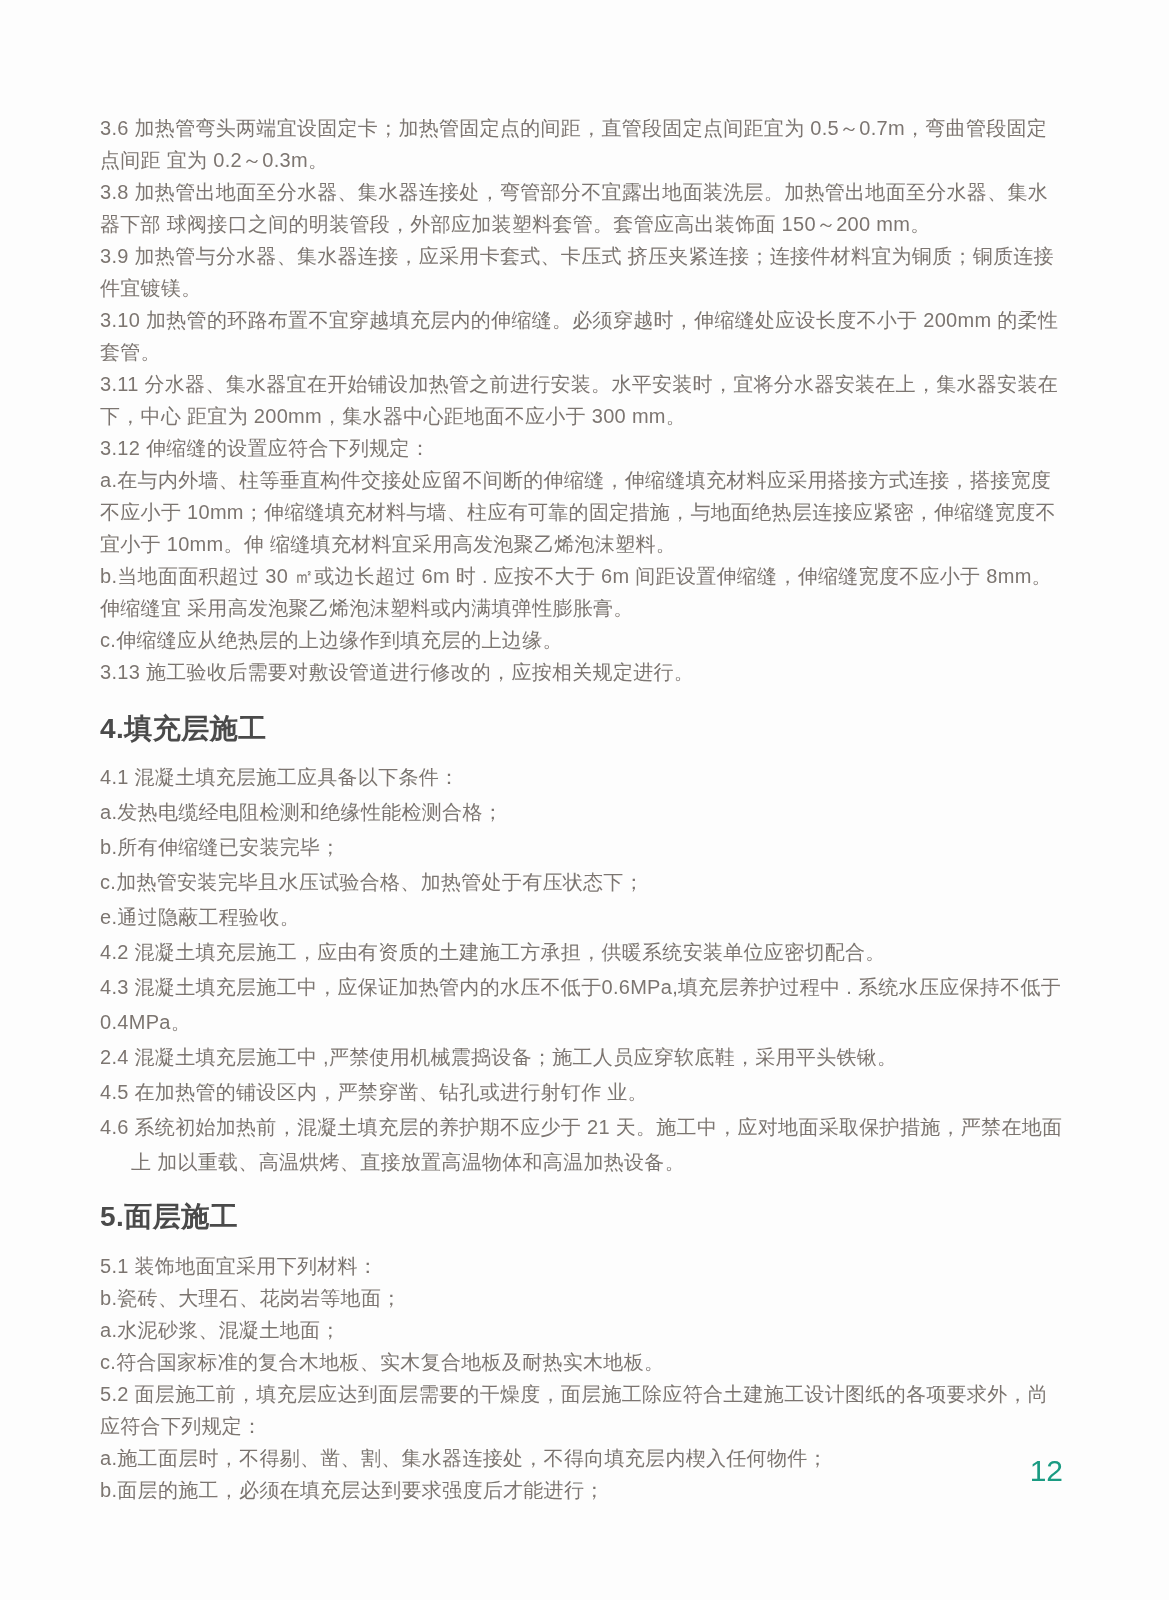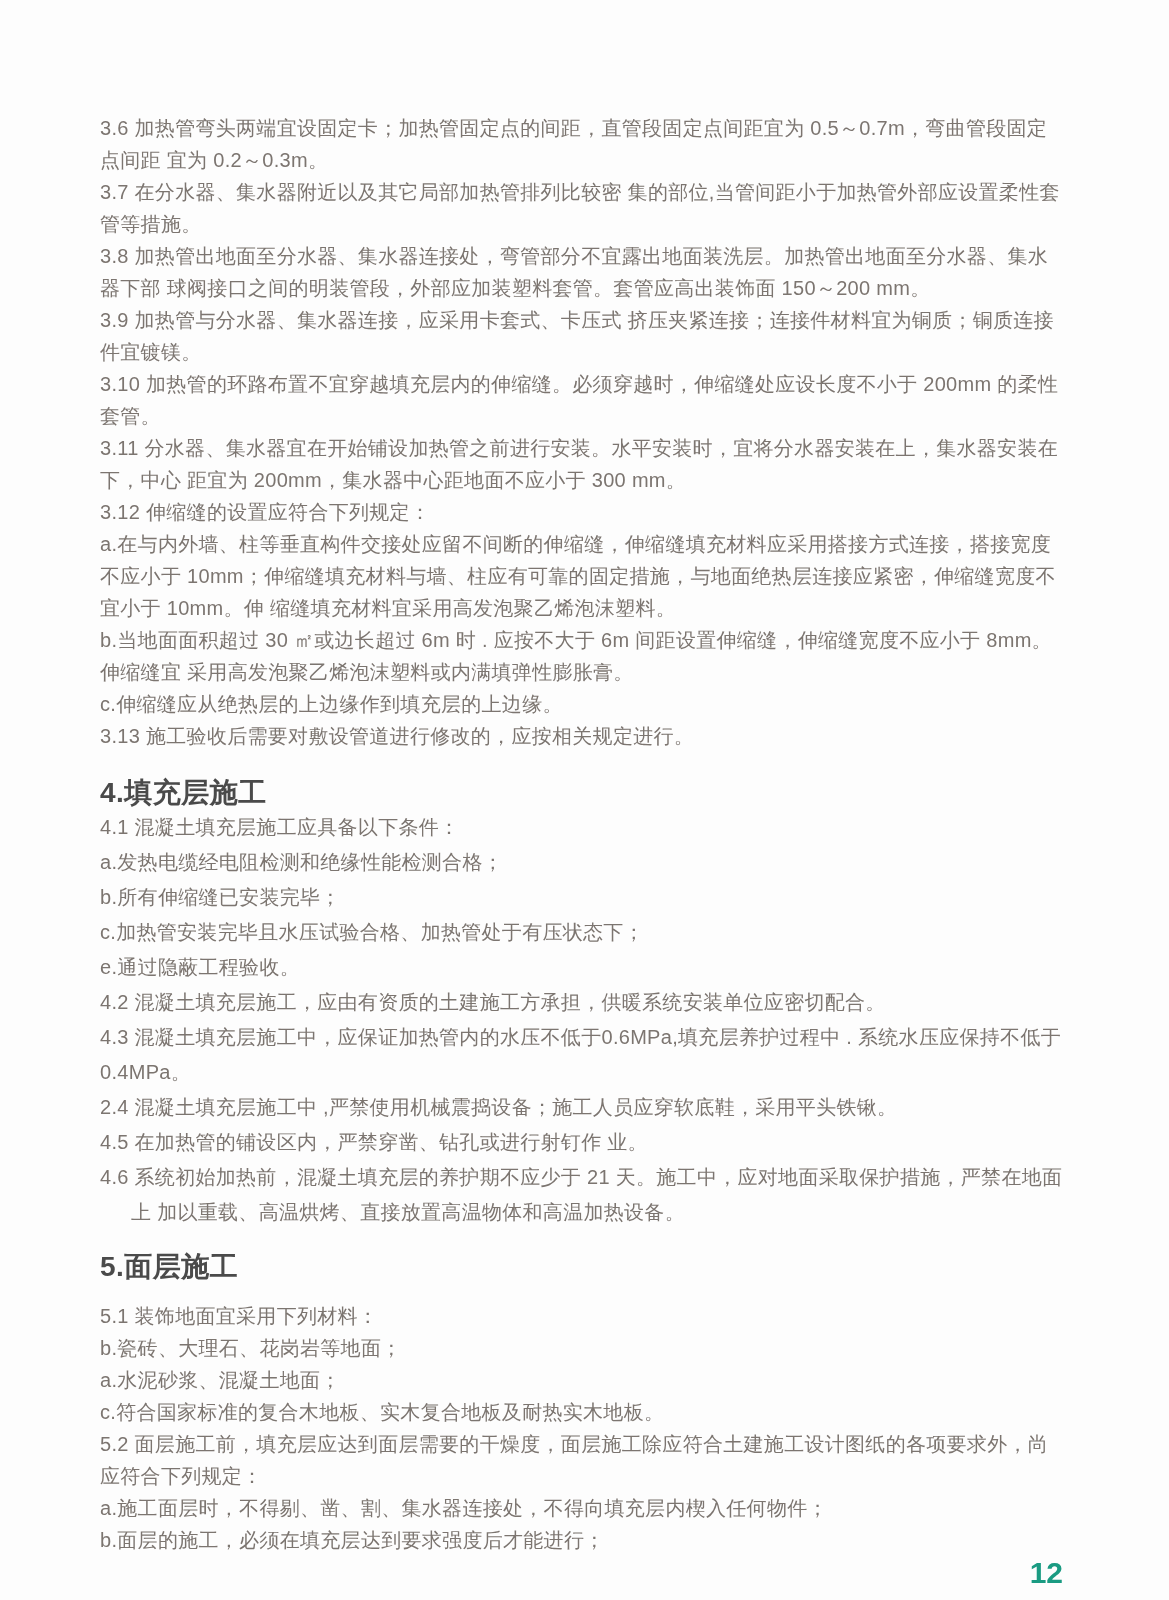--- a/index.html
+++ b/index.html
@@ -30,40 +30,39 @@
   .gap-sm { margin-top: 5px; }
   .hang { padding-left: 31px; text-indent: -31px; }
   h2.sec {
     margin: 0;
     font-size: 28px;
     line-height: 34px;
     font-weight: bold;
     color: #4a4a4a;
     letter-spacing: 0.5px;
   }
-  h2.sec-4 { margin-top: 24px; }
+  h2.sec-4 { margin-top: 24px; margin-bottom: 14px; }
   h2.sec-5 { margin-top: 20px; margin-bottom: 16px; }
   .page-number {
     position: absolute;
-    top: 1556px;
+    top: 1454px;
     right: 106px;
     font-size: 30px;
-    font-weight: bold;
+    font-weight: normal;
     color: #1a9b82;
   }
 </style>
 </head>
 <body>
 
 <div class="page">
   <div class="content">
 
     <section class="s3">
       <p class="body">3.6 加热管弯头两端宜设固定卡；加热管固定点的间距，直管段固定点间距宜为 0.5～0.7m，弯曲管段固定点间距 宜为 0.2～0.3m。</p>
-      <p class="body">3.7 在分水器、集水器附近以及其它局部加热管排列比较密 集的部位,当管间距小于加热管外部应设置柔性套管等措施。</p>
       <p class="body">3.8 加热管出地面至分水器、集水器连接处，弯管部分不宜露出地面装洗层。加热管出地面至分水器、集水器下部 球阀接口之间的明装管段，外部应加装塑料套管。套管应高出装饰面 150～200 mm。</p>
       <p class="body">3.9 加热管与分水器、集水器连接，应采用卡套式、卡压式 挤压夹紧连接；连接件材料宜为铜质；铜质连接件宜镀镁。</p>
       <p class="body">3.10 加热管的环路布置不宜穿越填充层内的伸缩缝。必须穿越时，伸缩缝处应设长度不小于 200mm 的柔性套管。</p>
       <p class="body">3.11 分水器、集水器宜在开始铺设加热管之前进行安装。水平安装时，宜将分水器安装在上，集水器安装在下，中心 距宜为 200mm，集水器中心距地面不应小于 300 mm。</p>
       <p class="body">3.12 伸缩缝的设置应符合下列规定：</p>
       <p class="body">a.在与内外墙、柱等垂直构件交接处应留不间断的伸缩缝，伸缩缝填充材料应采用搭接方式连接，搭接宽度不应小于 10mm；伸缩缝填充材料与墙、柱应有可靠的固定措施，与地面绝热层连接应紧密，伸缩缝宽度不宜小于 10mm。伸 缩缝填充材料宜采用高发泡聚乙烯泡沫塑料。</p>
       <p class="body">b.当地面面积超过 30 ㎡或边长超过 6m 时 . 应按不大于 6m 间距设置伸缩缝，伸缩缝宽度不应小于 8mm。伸缩缝宜 采用高发泡聚乙烯泡沫塑料或内满填弹性膨胀膏。</p>
       <p class="body">c.伸缩缝应从绝热层的上边缘作到填充层的上边缘。</p>
       <p class="body">3.13 施工验收后需要对敷设管道进行修改的，应按相关规定进行。</p>
     </section>

